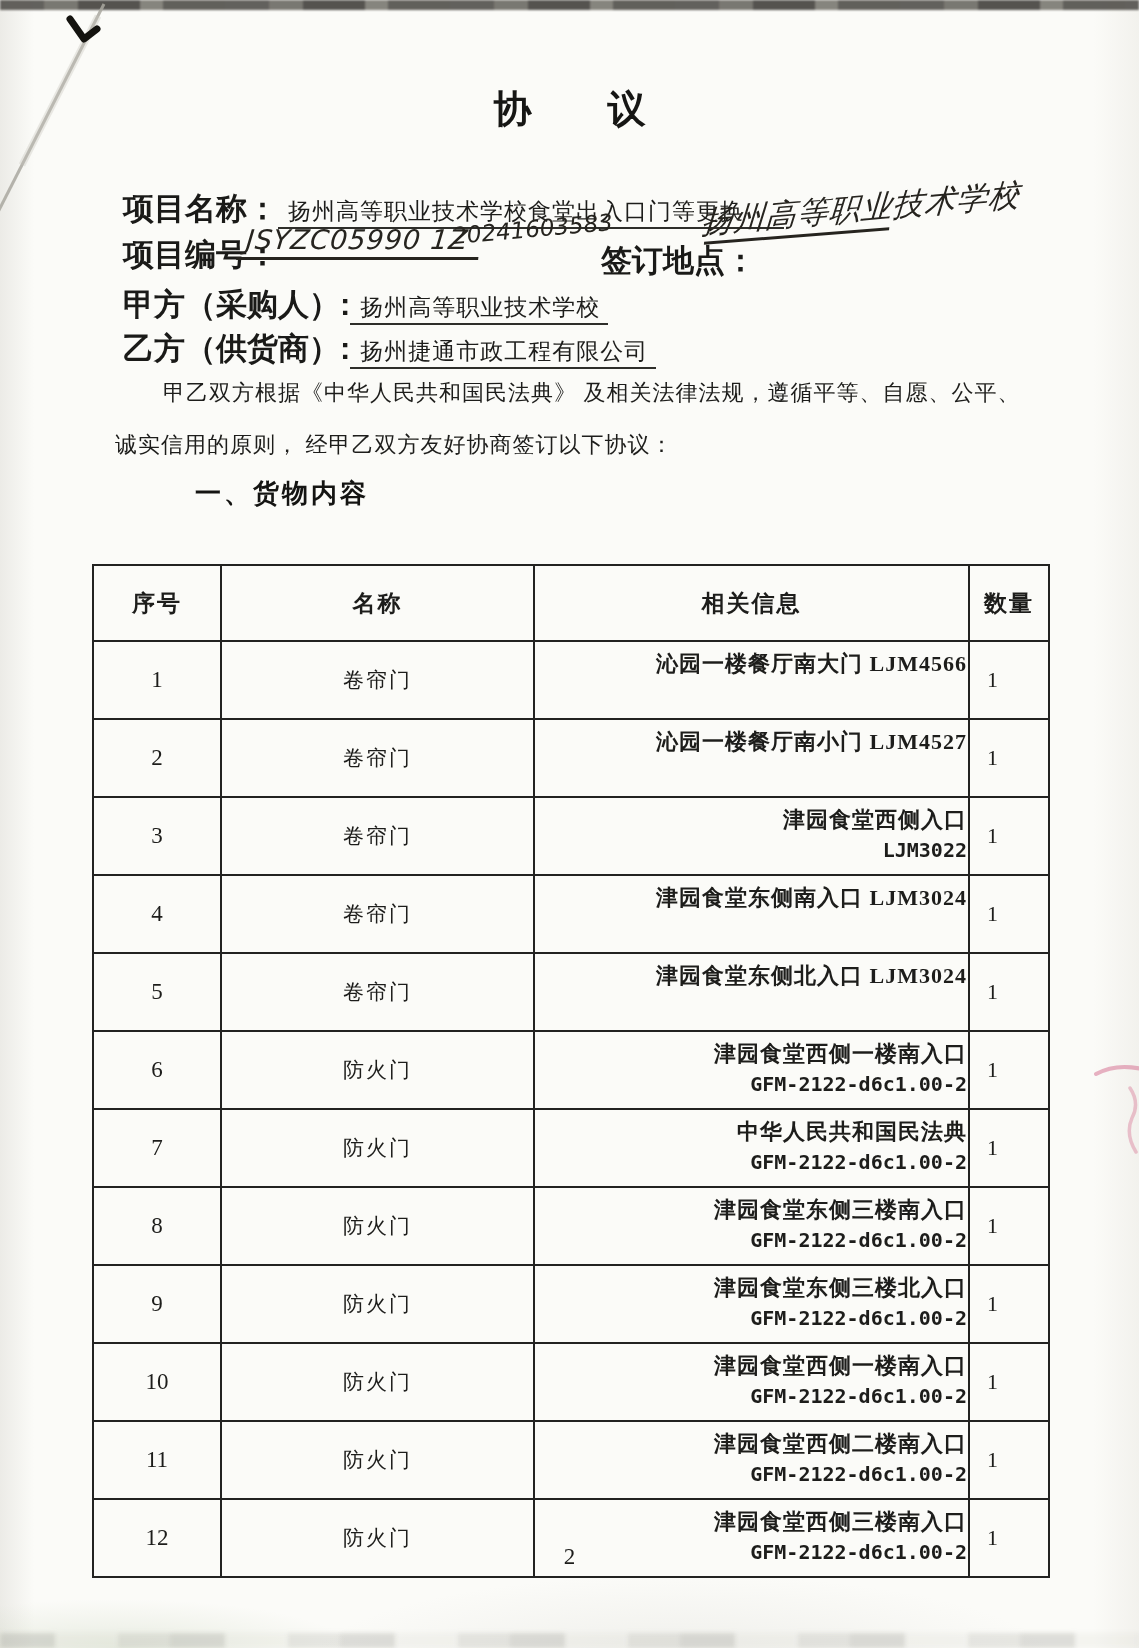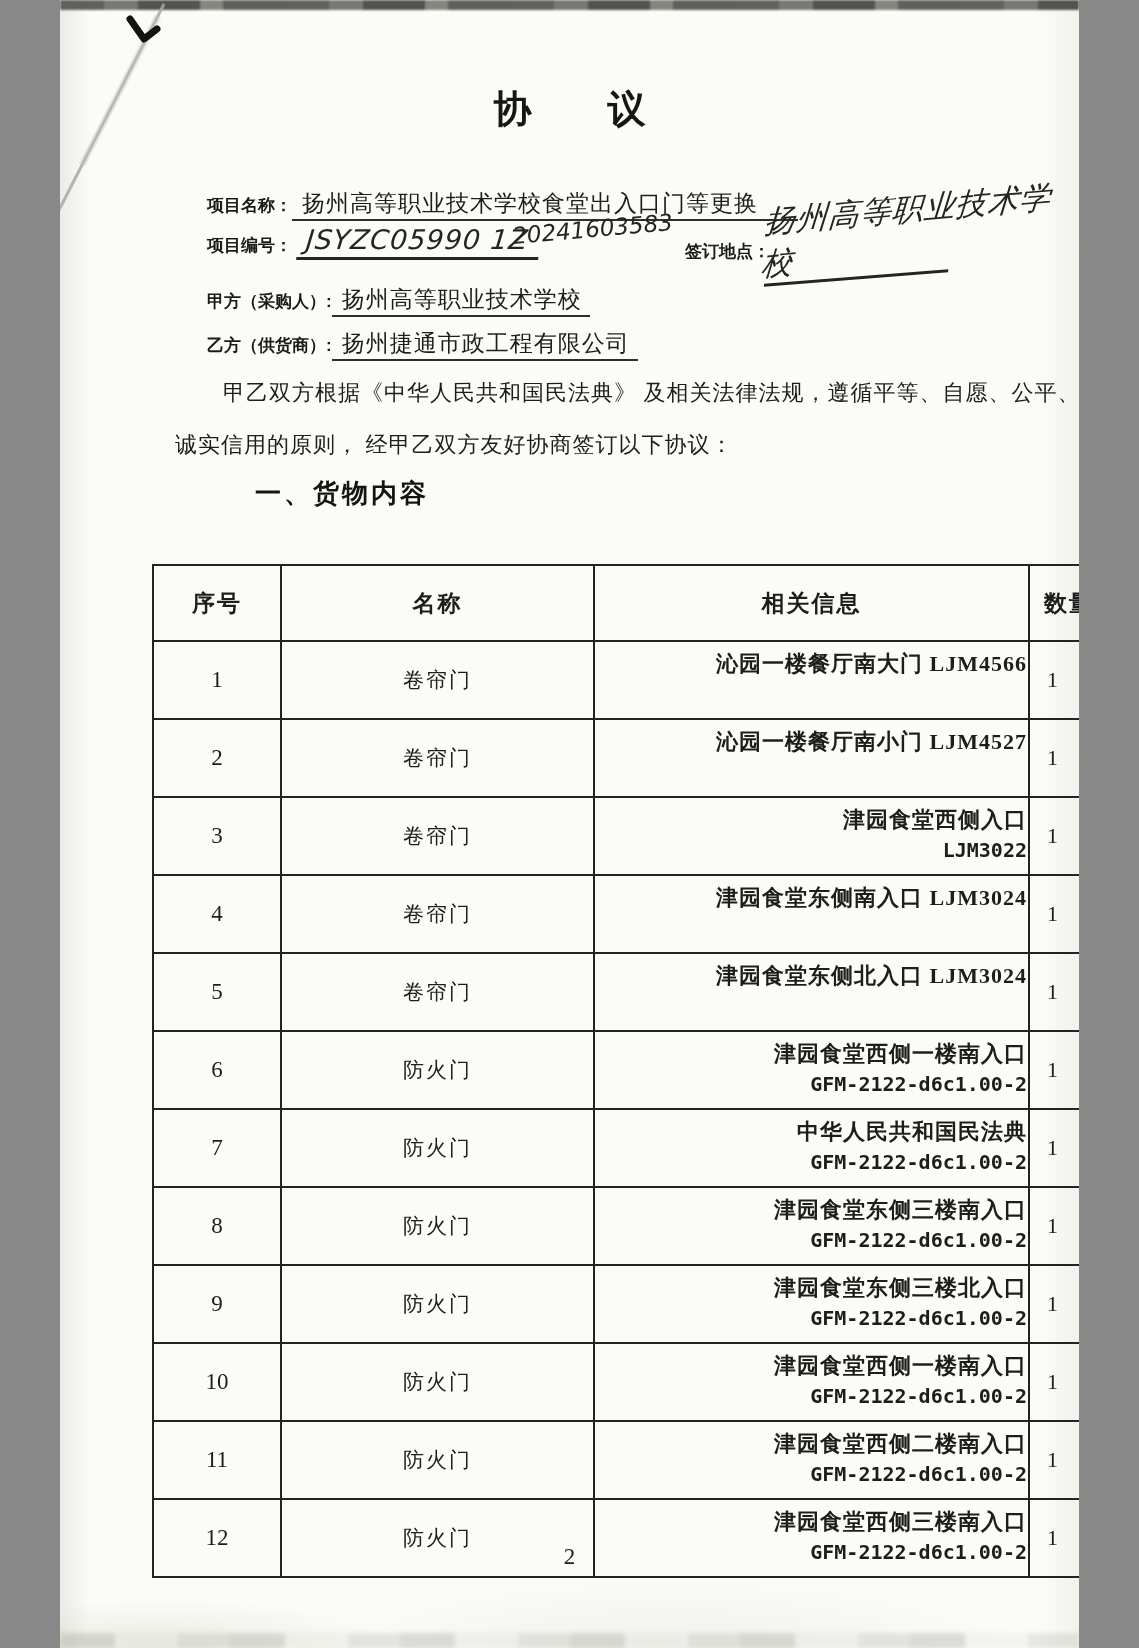--- a/index.html
+++ b/index.html
@@ -1,17 +1,17 @@
 <!DOCTYPE html>
 <html><head>
 <meta charset="utf-8">
 <style>
   html,body { margin:0; padding:0; background:#888; }
   .page {
-    position:relative; width:1019px; height:1648px; margin:0 auto;
+    position:relative; width:1139px; height:1648px; margin:0 auto;
     background:
       radial-gradient(ellipse 340px 70px at 10% 100%, rgba(188,201,172,.30), transparent 70%),
       radial-gradient(ellipse 500px 120px at 60% 101%, rgba(180,180,170,.18), transparent 75%),
       linear-gradient(90deg, rgba(196,194,186,.28), rgba(255,255,255,0) 3%, rgba(255,255,255,0) 96%, rgba(222,219,211,.30)),
       #fbfbf8;
     overflow:hidden;
     font-family:"Liberation Serif", serif;
     color:#1d1d1b;
   }
   
@@ -27,21 +27,21 @@
   }
   .crease-svg { position:absolute; left:-6px; top:0; }
   .pen-svg { position:absolute; left:1088px; top:1058px; }
   
   .title {
     position:absolute; top:84px; left:0; width:100%; margin:0;
     text-align:center; font-family:"Liberation Sans", sans-serif;
     font-weight:bold; font-size:38px; color:#161614;
   }
   
-  .lbl { font-family:"Liberation Sans", sans-serif; font-weight:bold; font-size:17px; color:#1a1a18;margin-left:24px; }
+  .lbl { font-family:"Liberation Sans", sans-serif; font-weight:bold; font-size:31px; color:#1a1a18; }
   .field { position:absolute; left:123px; white-space:nowrap; }
   .val { font-size:23px; border-bottom:2px solid #2e2e2a; padding:0 8px 3px 10px; letter-spacing:1px; }
   .f-name { top:188px; }
   .f-name .val { padding-right:40px; }
   .f-partya { top:284px; }
   .f-partyb { top:328px; }
   .f-no-label { position:absolute; left:123px; top:234px; }
   .hand { font-family:"DejaVu Sans", sans-serif; font-style:italic; color:#26241f; }
   .hand-underlined {
     position:absolute; left:238px; top:224px; font-size:27px; letter-spacing:1px;

